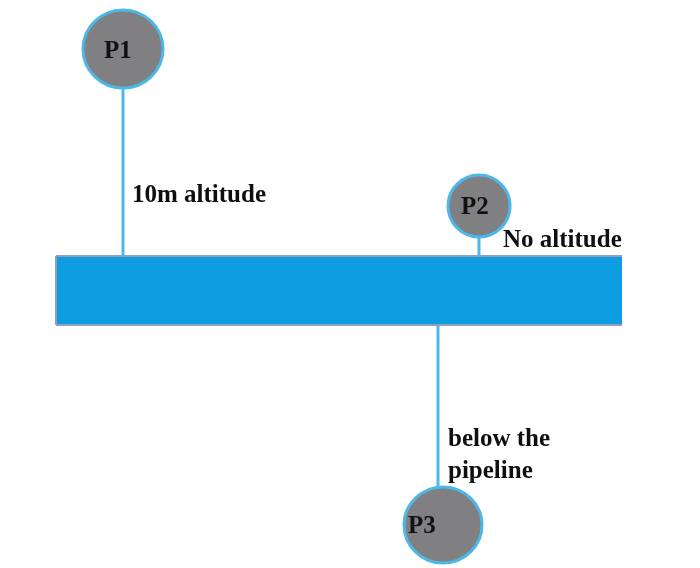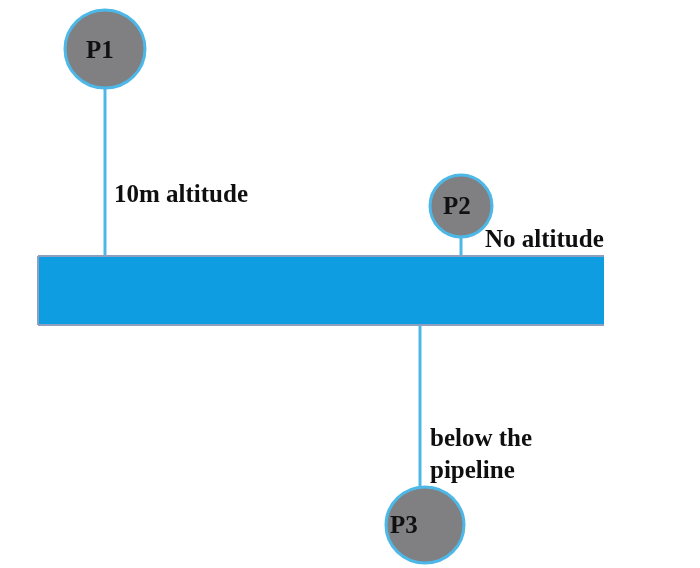--- a/index.html
+++ b/index.html
@@ -10,20 +10,21 @@
   }
   body {
     font-family: "Liberation Serif", "DejaVu Serif", serif;
   }
   #diagram-canvas {
     position: relative;
     width: 604px;
     height: 568px;
     background: #ffffff;
     overflow: hidden;
+    margin-left: 18px;
   }
   #diagram-svg {
     position: absolute;
     top: 0;
     left: 0;
     width: 700px;
     height: 568px;
     display: block;
   }
   .node-label {

